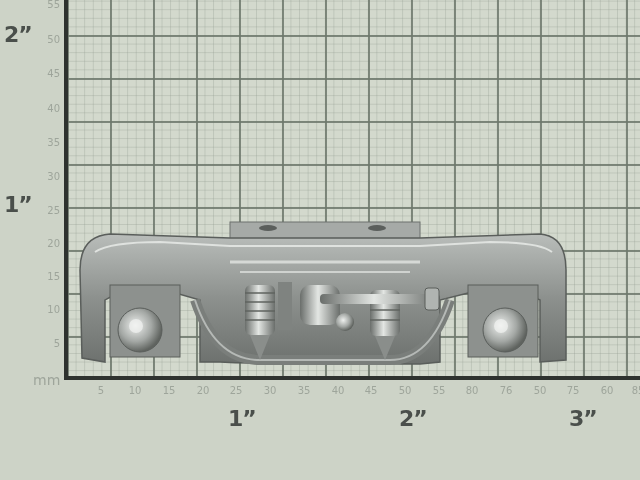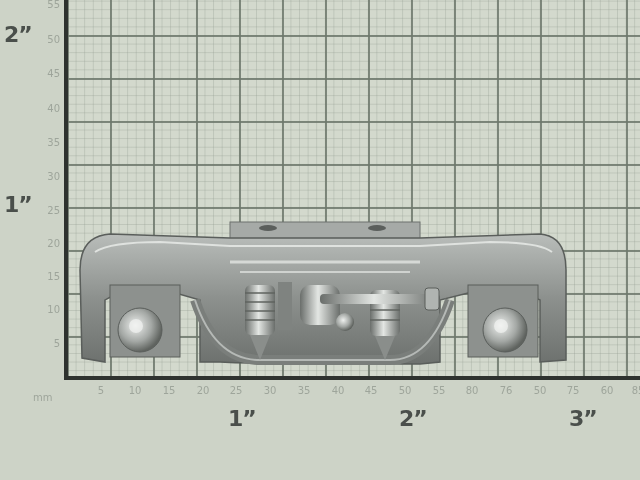--- a/index.html
+++ b/index.html
@@ -18,21 +18,21 @@
         linear-gradient(to bottom, rgba(110,120,108,0.85) 2px, transparent 2px),
         linear-gradient(to right, rgba(150,160,148,0.35) 1px, transparent 1px),
         linear-gradient(to bottom, rgba(150,160,148,0.35) 1px, transparent 1px);
       background-size: 43px 43px, 43px 43px, 8.6px 8.6px, 8.6px 8.6px;
       background-position: 0 35px, 0 35px, 0 35px, 0 35px;
     }
     .axis-v { position: absolute; left: 64px; top: 0; width: 4px; height: 380px; background: #2e322f; }
     .axis-h { position: absolute; left: 64px; top: 376px; width: 576px; height: 4px; background: #2e322f; }
     .tick-y { position: absolute; width: 22px; text-align: right; left: 38px; font-size: 10px; color: #9ea59b; }
     .tick-x { position: absolute; top: 385px; width: 24px; text-align: center; font-size: 10px; color: #9ea59b; }
-    .unit-label { position: absolute; left: 33px; top: 392px; font-size: 10px; color: #9ea59b; }
+    .unit-label { position: absolute; left: 33px; top: 372px; font-size: 14px; color: #9ea59b; }
     .inch { position: absolute; font-weight: bold; font-size: 22px; color: #4a4f4b; letter-spacing: -1px; }
     svg.object { position: absolute; left: 0; top: 0; }
   </style>
 </head>
 <body>
 
 <div id="stage">
   <div class="grid-area"></div>
   <div class="axis-v"></div>
   <div class="axis-h"></div>

